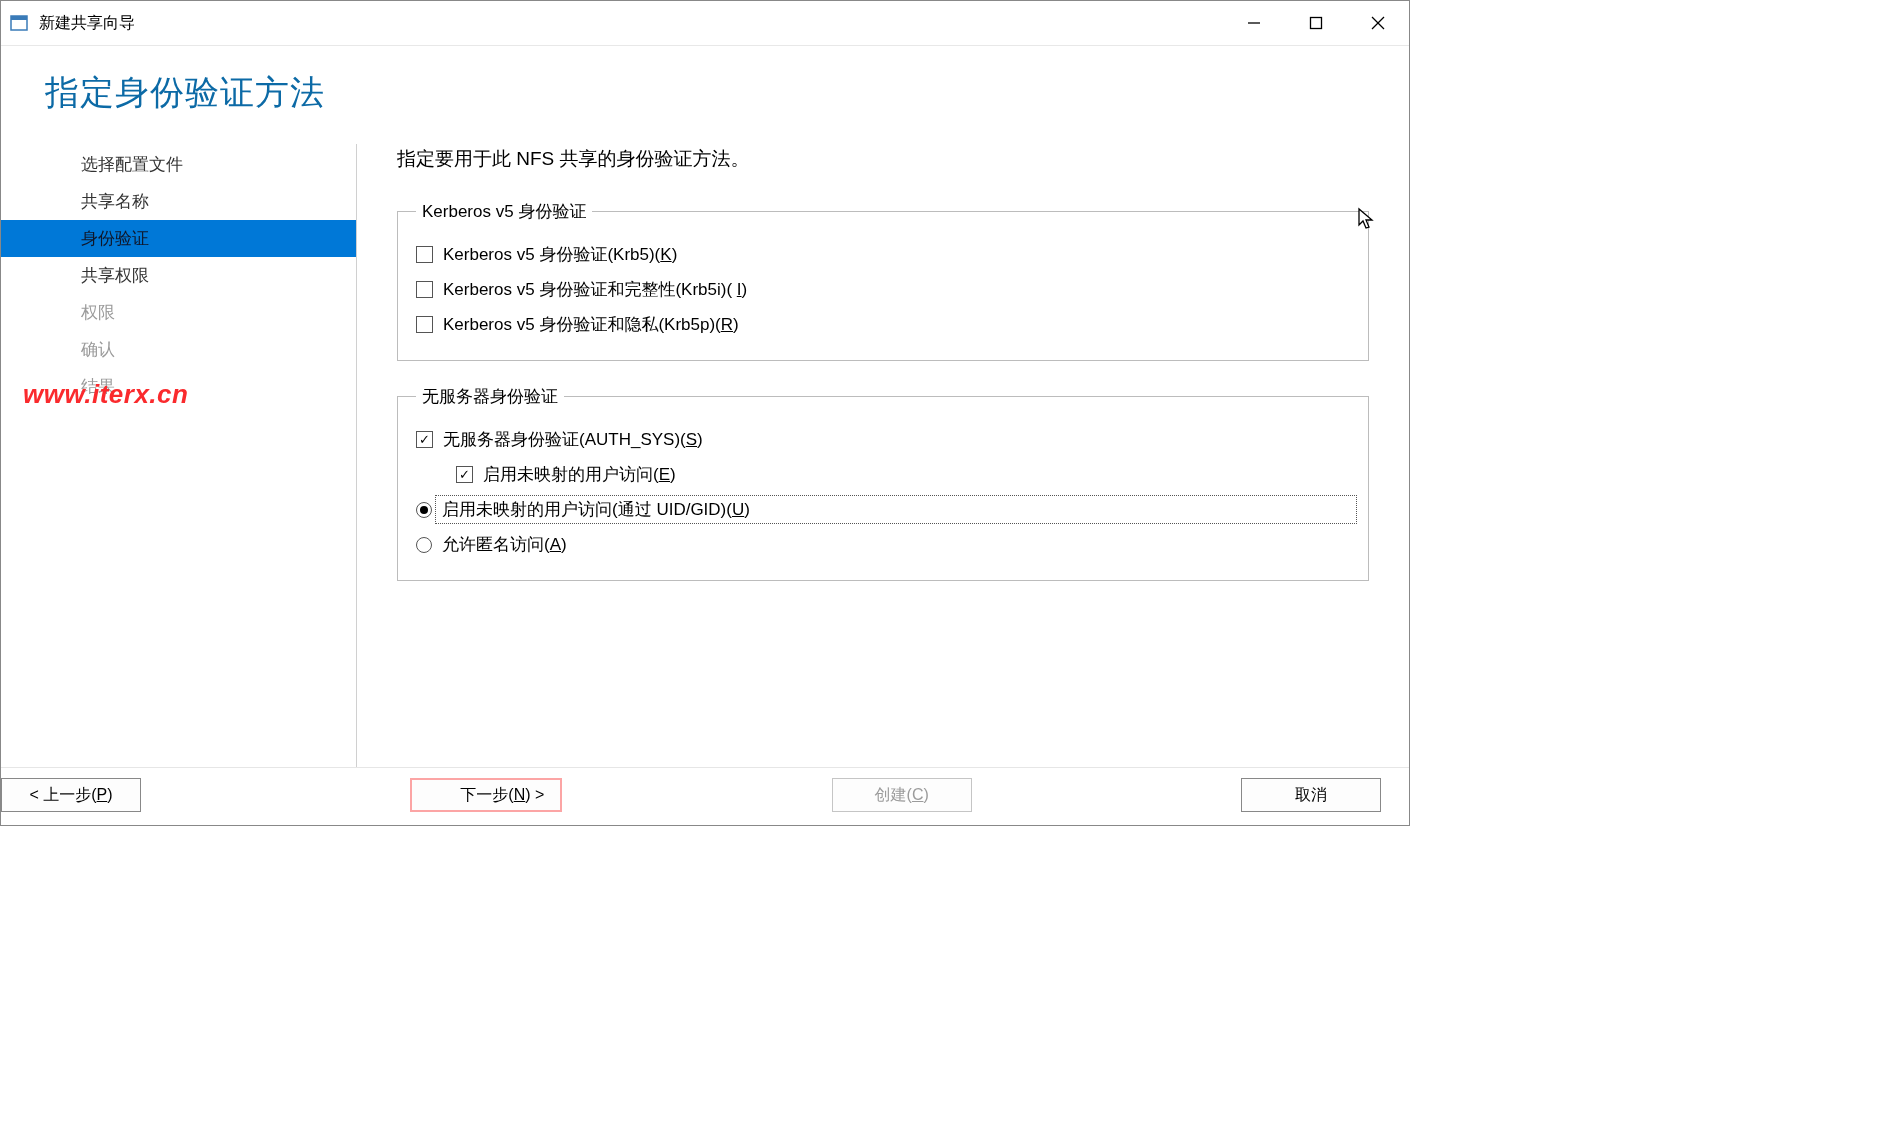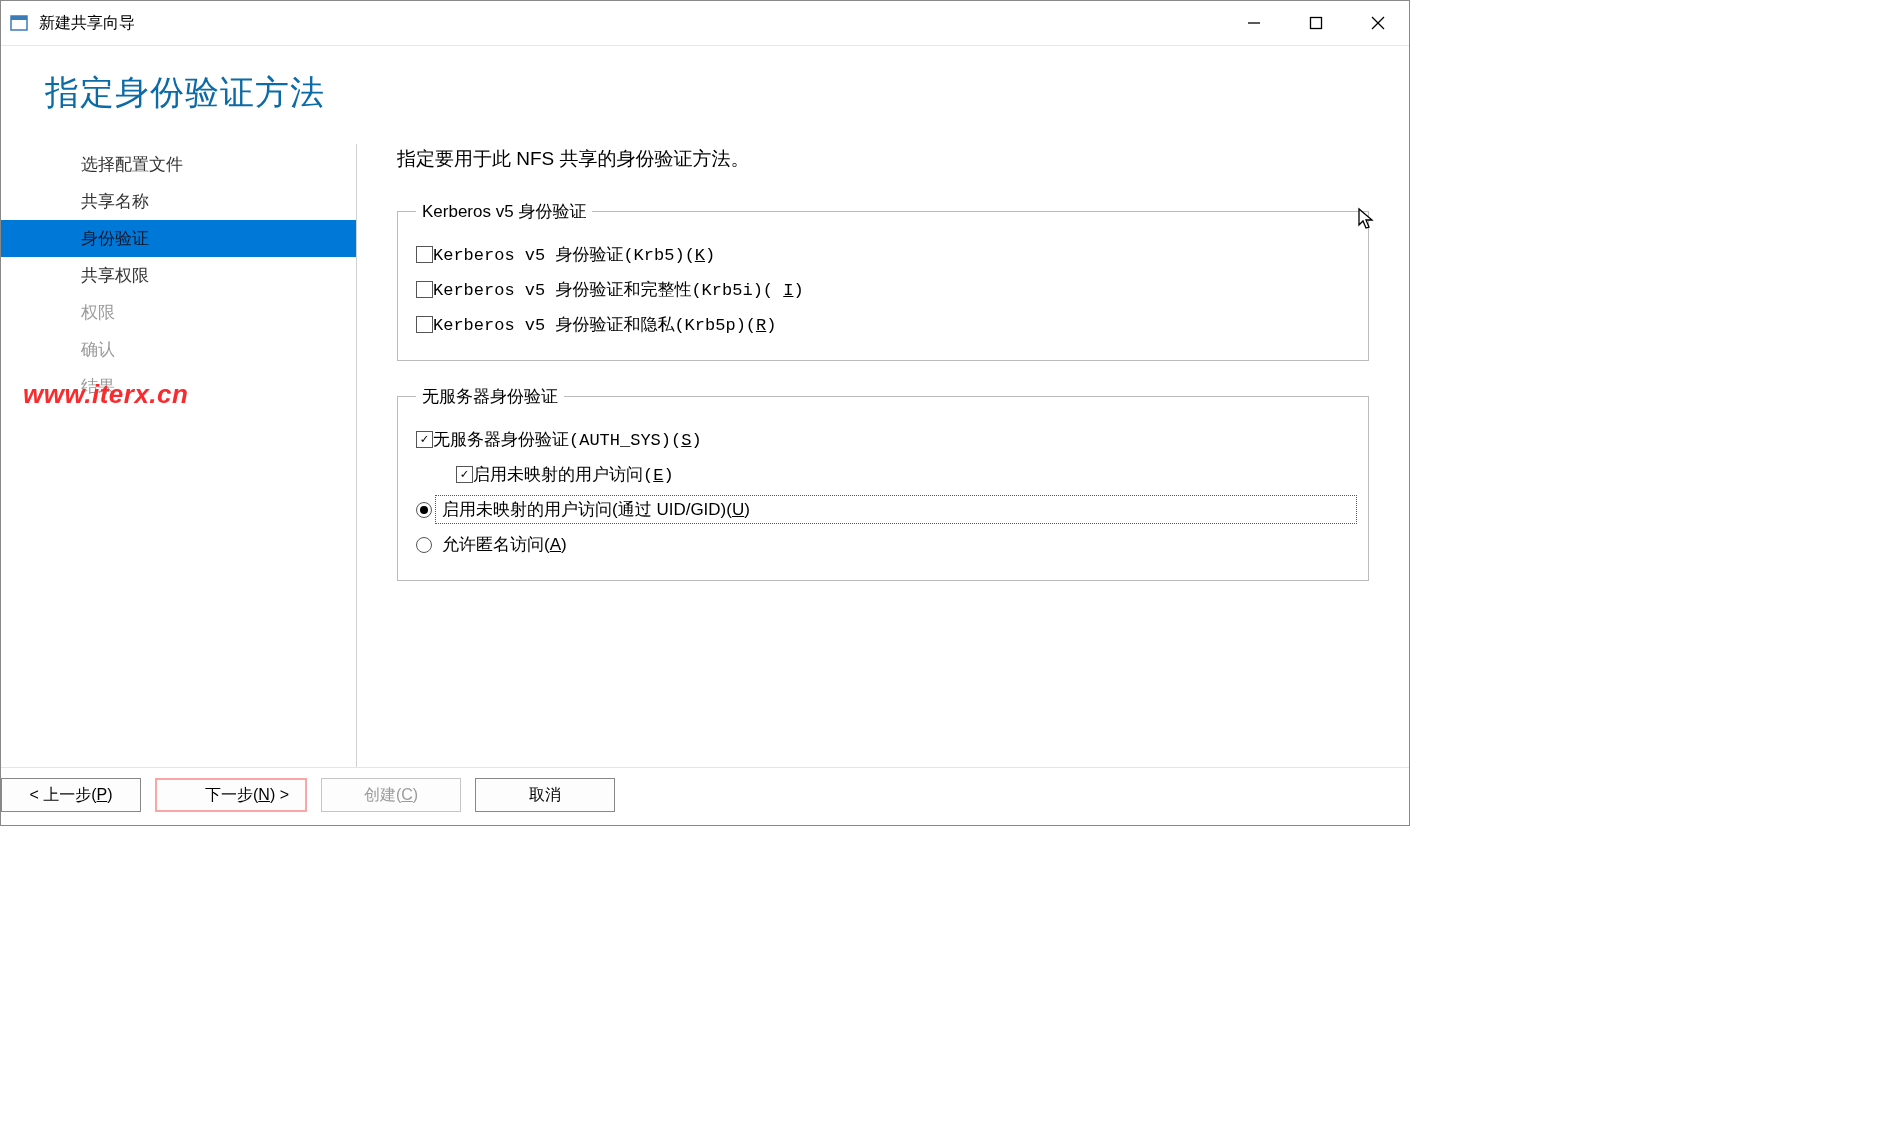--- a/index.html
+++ b/index.html
@@ -112,23 +112,23 @@
     margin: 0 4px 24px 0;
   }
   fieldset.group legend {
     font-size: 17px;
     padding: 0 6px;
     color: #000;
   }
   .check-row {
     display: flex;
     align-items: center;
+    gap: 10px;
     padding: 6px 0;
     font-size: 17px;
-    font-family: Liberation Mono, monospace;
   }
   .check-row .box {
     width: 17px;
     height: 17px;
     border: 1px solid #555;
     box-sizing: border-box;
     display: inline-flex;
     align-items: center;
     justify-content: center;
     background: #fff;
@@ -171,21 +171,21 @@
     border: 1px dotted #555;
     padding: 2px 6px;
     margin: -3px -7px;
   }
   u.hotkey { text-decoration: underline; }
 
   
   .footer {
     padding: 10px 28px 14px 0;
     display: flex;
-    justify-content: flex-start;
+    justify-content: space-between;
     gap: 14px;
     border-top: 1px solid #e6e6e6;
   }
   .btn {
     min-width: 140px;
     height: 34px;
     border: 1px solid #888;
     background: #fdfdfd;
     display: inline-flex;
     align-items: center;

